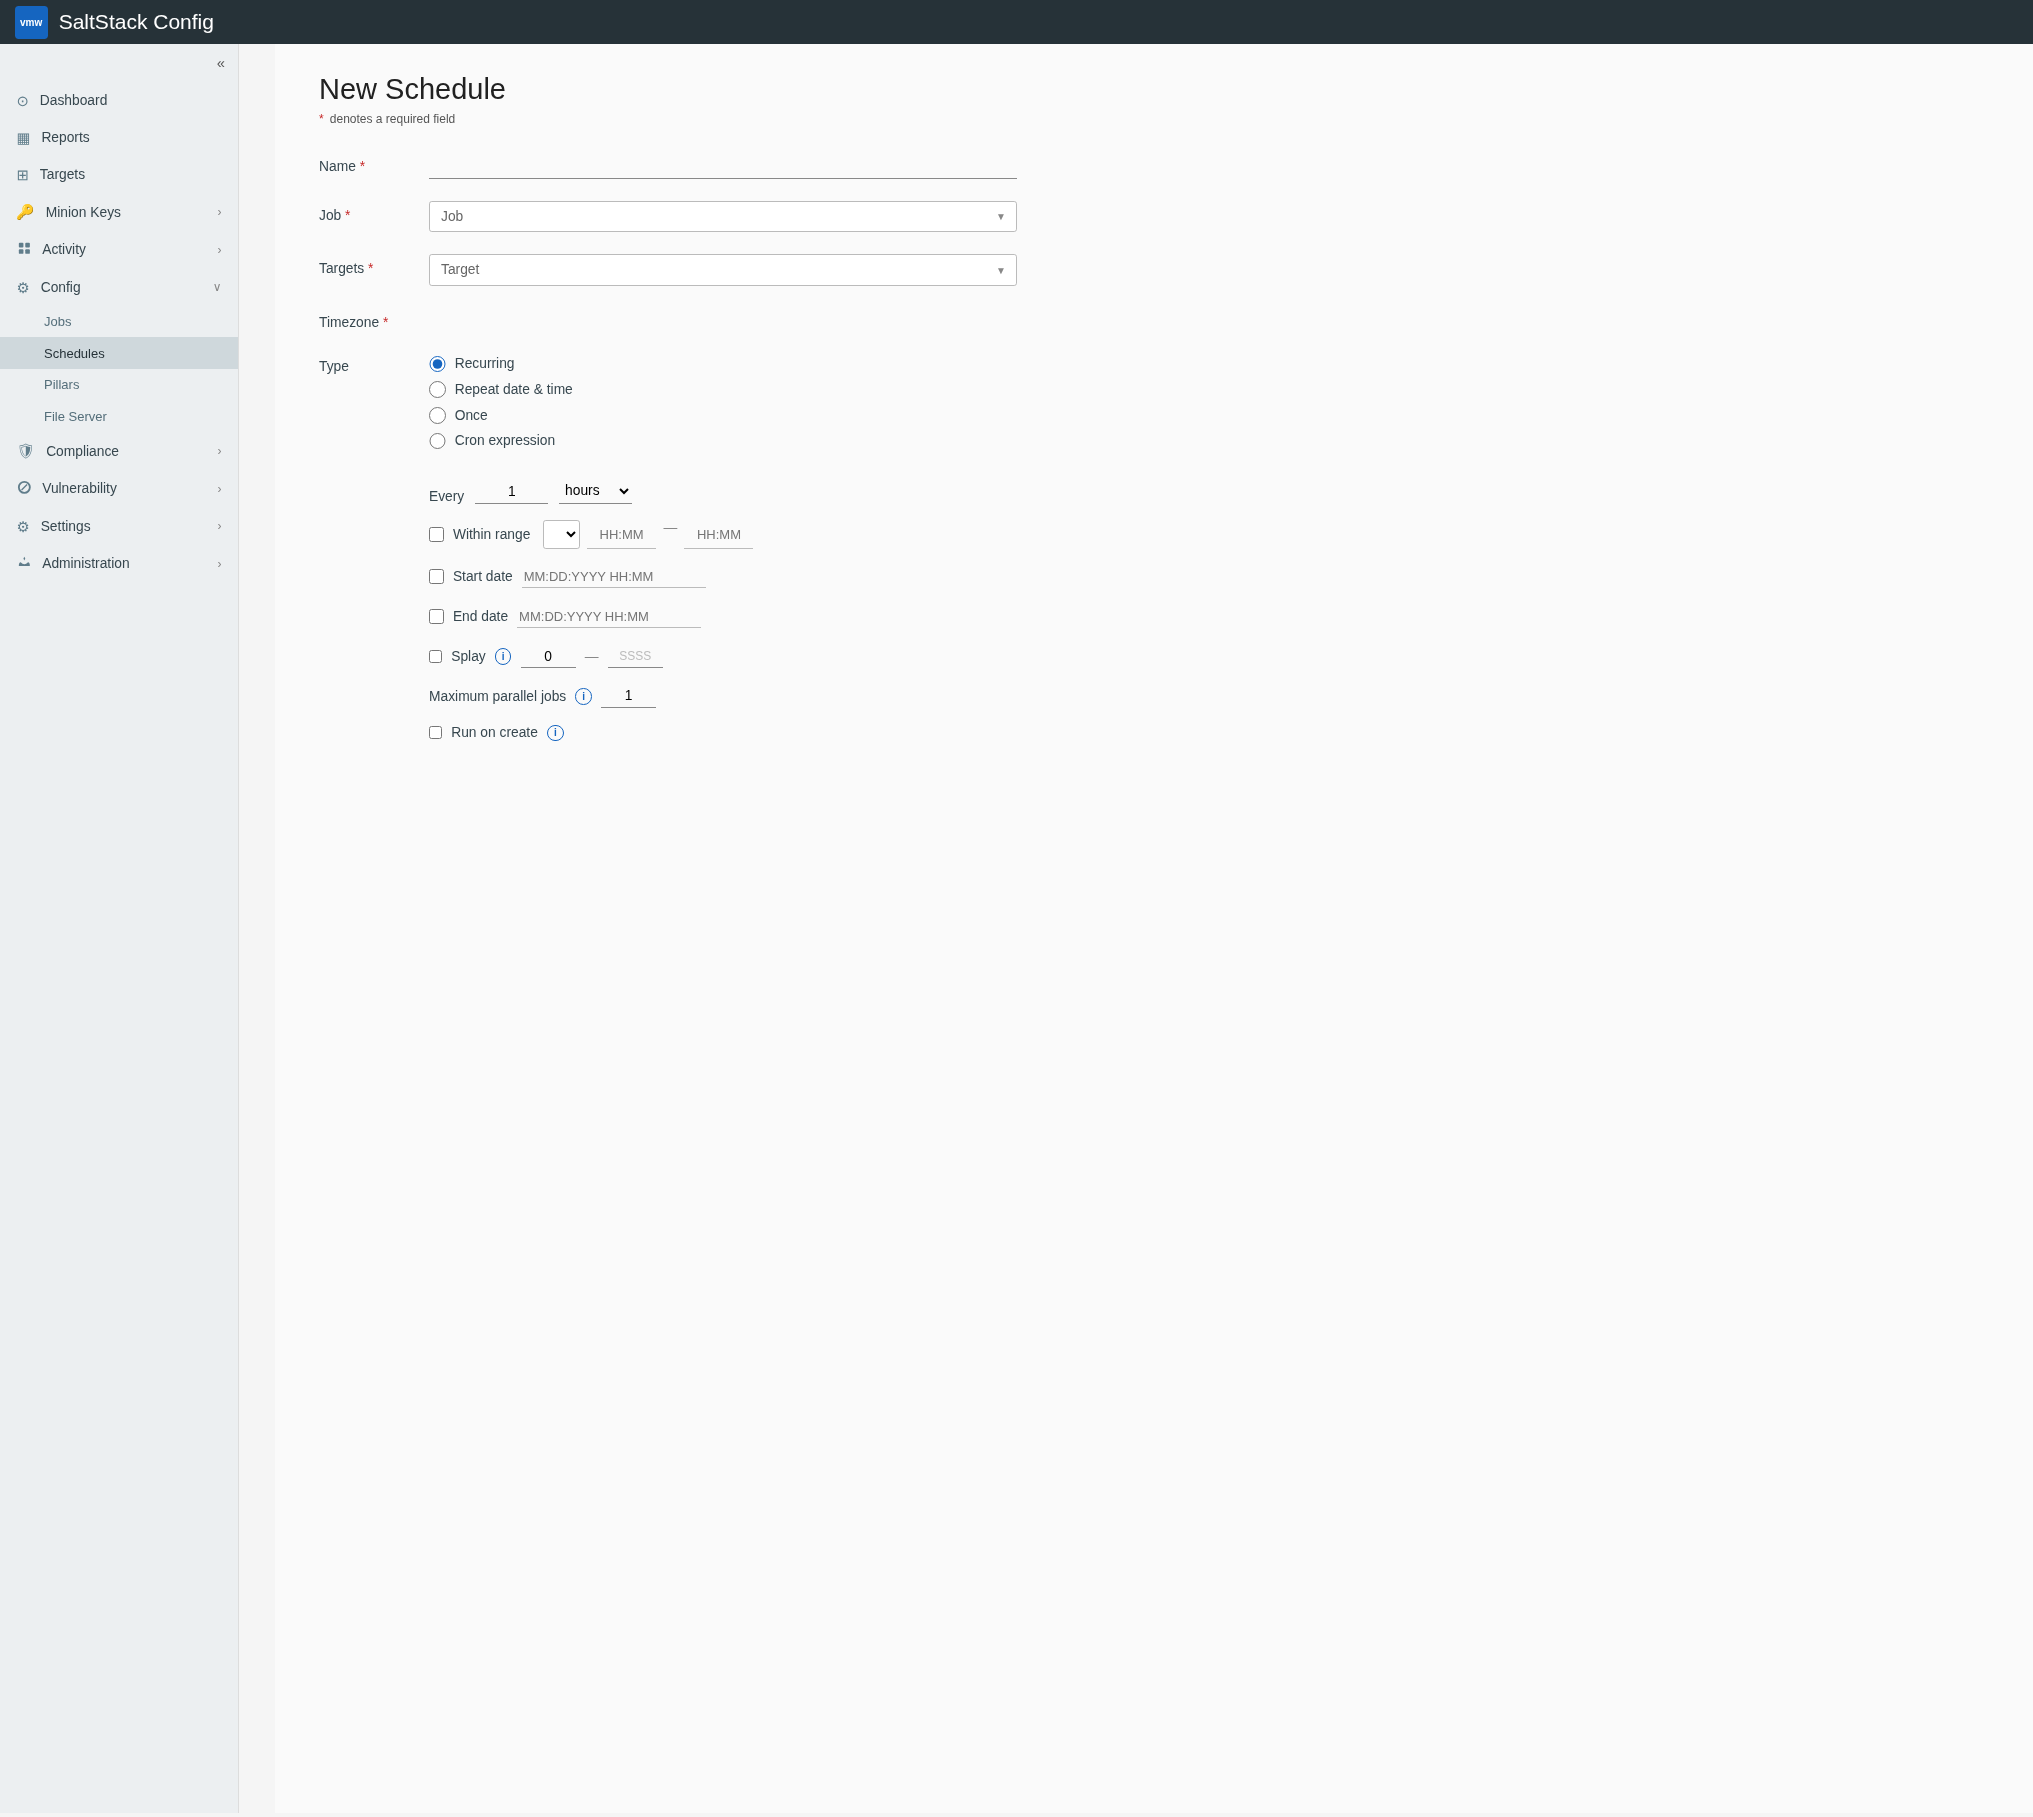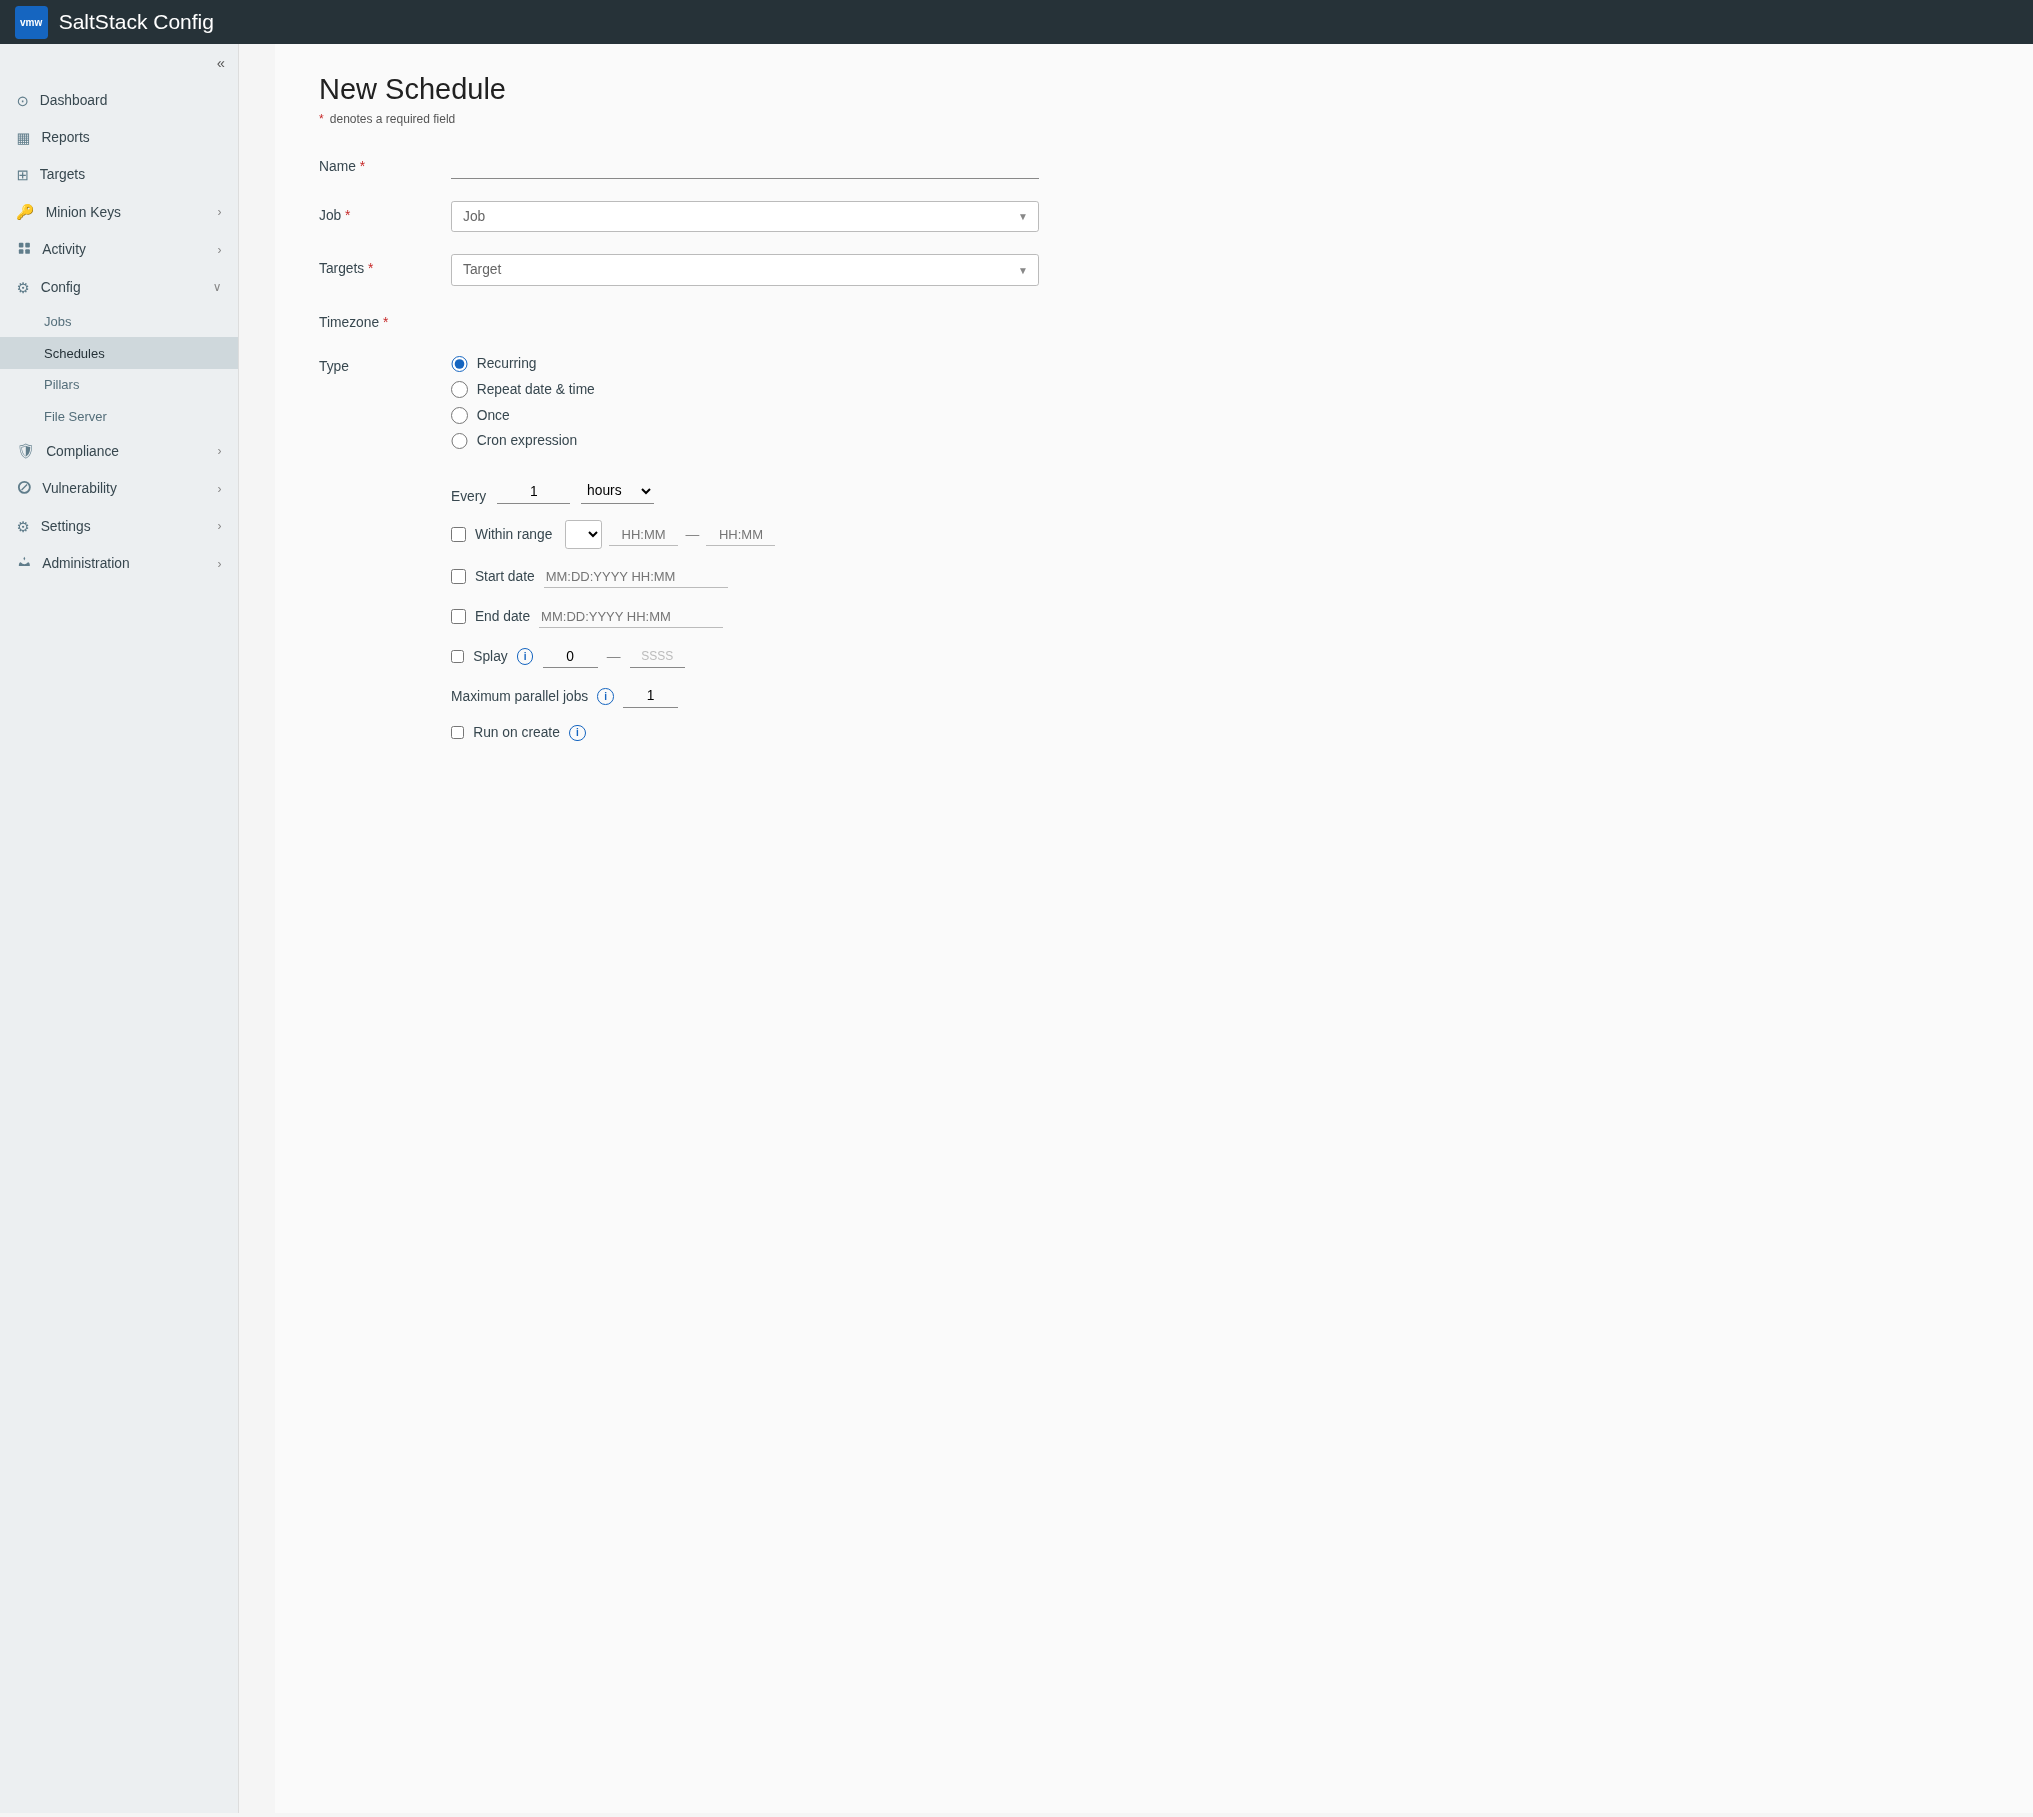--- a/index.html
+++ b/index.html
@@ -106,21 +106,20 @@
       color: #555;
       margin-bottom: 26px;
     }
     .required-note .asterisk { color: #c62828; margin-right: 2.8px; }
 
     
     .form-row {
       display: flex;
       align-items: flex-start;
       margin-bottom: 22px;
-      gap: 22px;
     }
     .form-label {
       width: 110px;
       font-size: 13.8px;
       color: #37474f;
       padding-top: 7.3px;
       flex-shrink: 0;
     }
     .form-label .req { color: #c62828; }
     .form-control-area {
@@ -265,21 +264,20 @@
       font-size: 13.8px;
       color: #37474f;
     }
     .checkbox-row input[type="checkbox"] {
       width: 14.7px;
       height: 14.7px;
       cursor: pointer;
     }
     .range-inputs {
       display: flex;
-      align-items: center;
       gap: 7.3px;
       margin-left: 3.7px;
     }
     .range-select {
       border: 0.9px solid #bbb;
       border-radius: 2.8px;
       padding: 4.6px 7.3px;
       font-size: 13px;
       background: white;
       outline: none;

